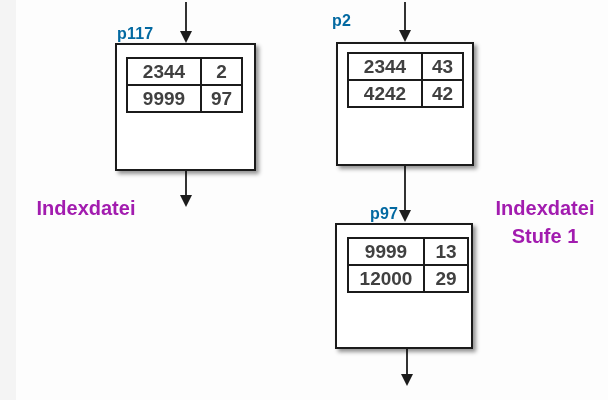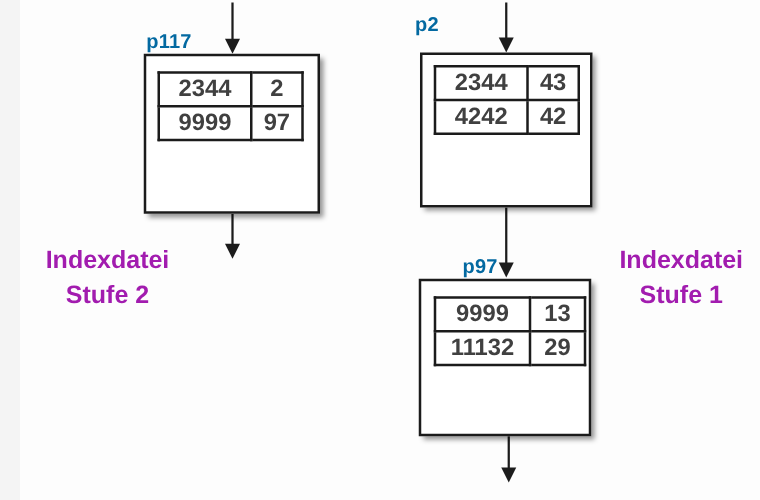--- a/index.html
+++ b/index.html
@@ -136,29 +136,28 @@
 
   <div class="page-label" style="left:330px; top:205px;margin-left:40px;">p97</div>
   <div class="page-box" style="left:335px; top:223px; width:138px; height:126px;">
     <table class="kv wide" style="left:10px; top:12px;">
       <tbody>
         <tr>
           <td class="k">9999</td>
           <td class="v">13</td>
         </tr>
         <tr>
-          <td class="k">11132</td>
+          <td class="k">12000</td>
           <td class="v">29</td>
         </tr>
       </tbody>
     </table>
   </div>
 
   <div class="side-label" style="left:11px; top:194px;">
     <div>Indexdatei</div>
-    <div>Stufe 2</div>
   </div>
   <div class="side-label" style="left:470px; top:194px;">
     <div>Indexdatei</div>
     <div>Stufe 1</div>
   </div>
 
 </div>
 
 </body></html>

